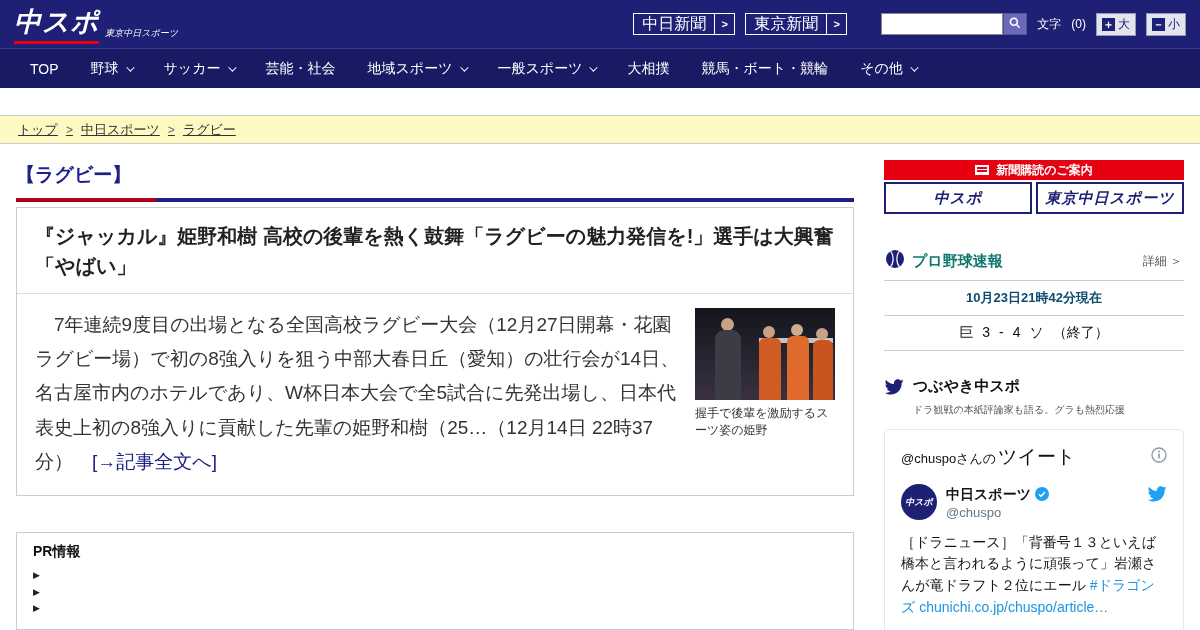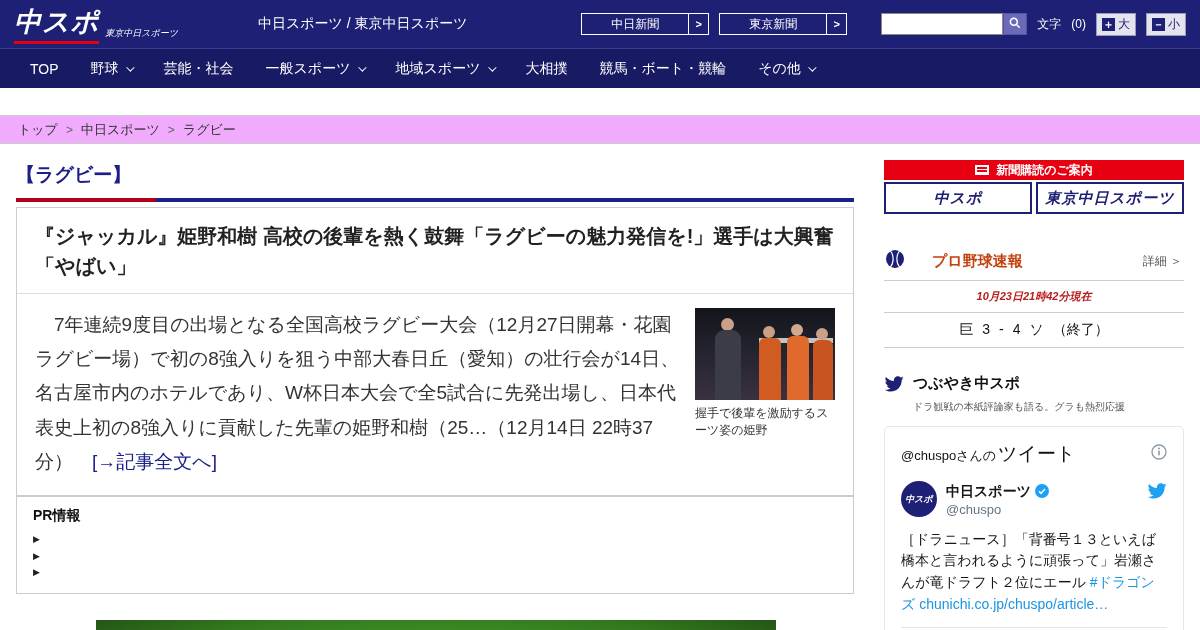--- a/index.html
+++ b/index.html
@@ -8,37 +8,37 @@
   a { text-decoration: none; color: inherit; cursor: pointer; }
 
   
   .top { height: 48px; background: #1d2074; display: flex; align-items: center; padding: 0 14px; color: #fff; }
   .logo { display: flex; align-items: flex-end; gap: 6px; margin-right: 80px; }
   .logo-main { font-size: 27px; font-weight: bold; font-style: italic; letter-spacing: 1px; border-bottom: 3px solid #e60012; padding-bottom: 1px; }
   .logo-sub { font-size: 9px; font-style: italic; padding-bottom: 4px; }
   .site-title { font-size: 14px; }
   .head-right { margin-left: auto; display: flex; align-items: center; gap: 10px; }
   .paper-btn { display: flex; align-items: stretch; height: 22px; }
-  .pb-label { border: 1px solid #fff; font-size: 12px; display: flex; align-items: center; padding: 0 29px; text-align: center; }
+  .pb-label { border: 1px solid #fff; font-size: 16px; display: flex; align-items: center; padding: 0 8px; text-align: center; }
   .pb-arrow { border: 1px solid #fff; border-left: none; width: 20px; display: flex; align-items: center; justify-content: center; font-size: 11px; font-weight: bold; }
   .searchbox { display: flex; height: 22px; margin-left: 24px; }
   .search-input { width: 122px; height: 22px; border: 1px solid #888; background: #fff; padding: 0 6px; font-size: 12px; }
   .search-btn { width: 24px; height: 22px; background: #6a6ab8; border: 1px solid #55559d; display: flex; align-items: center; justify-content: center; cursor: pointer; }
   .fc-label, .fc-count { font-size: 12px; color: #fff; }
   .fs-btn { display: inline-flex; align-items: center; gap: 3px; background: #e4e4ee; border: 1px solid #9a9ab8; color: #1d2074; font-size: 12px; padding: 2px 5px; cursor: pointer; font-family: inherit; }
   .fs-sign { background: #1d2074; color: #fff; width: 13px; height: 13px; display: inline-flex; align-items: center; justify-content: center; font-size: 11px; font-weight: bold; line-height: 1; }
 
   
   .nav { height: 40px; background: #181b63; border-top: 1px solid #3a3d90; display: flex; align-items: center; padding: 0 14px; }
   .nav-item { color: #fff; font-size: 14px; padding: 0 16px; display: flex; align-items: center; gap: 7px; height: 100%; text-align: right; }
   .chev { width: 6px; height: 6px; border-right: 1.5px solid #fff; border-bottom: 1.5px solid #fff; transform: rotate(45deg) translateY(-2px); display: inline-block; }
 
   
   .bc-gap { height: 27px; background: #fff; }
-  .breadcrumb { height: 29px; background: #f0abfc; border-top: 1px solid #ccc; border-bottom: 1px solid #ccc; display: flex; align-items: center; padding: 0 18px; font-size: 13px; color: #333; gap: 8px; }
+  .breadcrumb { height: 29px; background: #fef9c3; border-top: 1px solid #ccc; border-bottom: 1px solid #ccc; display: flex; align-items: center; padding: 0 18px; font-size: 13px; color: #333; gap: 8px; text-decoration: underline; }
   .bc-sep { color: #666; font-size: 12px; }
 
   
   .main-wrap { display: flex; padding: 16px; gap: 30px; }
   .col-left { width: 838px; }
   .col-right { width: 300px; }
 
   .section-title { color: #1d2088; font-size: 19px; font-weight: bold; margin: 2px 0 10px; }
   .title-rule { height: 4px; background: #1d2088; display: flex; }
   .rule-red { width: 140px; height: 4px; background: #b1001e; display: block; }
@@ -54,39 +54,39 @@
   .th-o2 { position: absolute; left: 92px; top: 28px; width: 22px; height: 64px; background: #e06a2c; border-radius: 6px 6px 0 0; }
   .th-o3 { position: absolute; left: 118px; top: 32px; width: 20px; height: 60px; background: #c85420; border-radius: 6px 6px 0 0; }
   .th-head2 { position: absolute; left: 68px; top: 18px; width: 12px; height: 12px; background: #c9a186; border-radius: 50%; }
   .th-head3 { position: absolute; left: 96px; top: 16px; width: 12px; height: 12px; background: #d3a98d; border-radius: 50%; }
   .th-head4 { position: absolute; left: 121px; top: 20px; width: 12px; height: 12px; background: #c9a186; border-radius: 50%; }
   .th-collar { position: absolute; left: 64px; top: 30px; width: 74px; height: 5px; background: #f0ede6; opacity: .8; }
   .fig-caption { font-size: 12px; color: #333; line-height: 1.45; margin-top: 5px; }
   .excerpt { font-size: 19px; color: #333; line-height: 1.8; }
   .more-link { color: #1d2088; }
 
-  .pr-box { border: 1px solid #ccc; padding: 10px 16px 12px; min-height: 84px; }
+  .pr-box { border: 1px solid #ccc; margin-top: 36px; padding: 10px 16px 12px; min-height: 84px; }
   .pr-title { font-size: 14px; font-weight: bold; color: #111; margin-bottom: 6px; }
   .pr-item { list-style: none; font-size: 9px; color: #222; line-height: 1.85; cursor: pointer; }
 
   .ad-banner { position: relative; margin: 26px 0 0 80px; width: 680px; height: 100px; background: radial-gradient(ellipse at 50% 40%, #47a12c 0%, #347a1f 55%, #1d4212 100%); overflow: hidden; cursor: pointer; }
 
   
   .sub-banner { height: 20px; background: #e60012; color: #fff; font-size: 12px; font-weight: bold; display: flex; align-items: center; justify-content: center; gap: 7px; cursor: pointer; }
   .np-icon { width: 14px; height: 10px; background: #fff; position: relative; display: inline-block; }
   .np-icon::before { content: ""; position: absolute; left: 2px; top: 2px; width: 10px; height: 1.5px; background: #e60012; box-shadow: 0 3px 0 #e60012; }
   .sub-logos { display: flex; gap: 4px; margin-top: 2px; }
   .sub-logo { flex: 1; height: 32px; border: 2px solid #1d2074; background: #fff; color: #1d2074; font-weight: bold; font-style: italic; font-size: 15px; display: flex; align-items: center; justify-content: center; letter-spacing: 1px; }
 
   .bb-box { margin-top: 30px; }
   .bb-head { display: flex; align-items: center; gap: 8px; padding: 6px 2px 8px; border-bottom: 1px solid #ccc; }
-  .bb-title { font-size: 15px; font-weight: bold; color: #c2410c; margin-left: 20px; }
+  .bb-title { font-size: 15px; font-weight: bold; color: #0f766e; }
   .bb-detail { margin-left: auto; font-size: 12px; color: #555; }
   .bb-row { border-bottom: 1px solid #ccc; text-align: center; padding: 8px 0; }
-  .bb-date { font-size: 11px; font-weight: bold; color: #b91c1c; font-style: italic; }
+  .bb-date { font-size: 13px; font-weight: bold; color: #0c4a6e; }
   .bb-score { font-size: 14px; color: #111; display: flex; justify-content: center; gap: 9px; }
 
   .tw-head { margin-top: 26px; display: flex; gap: 9px; }
   .tw-head-title { font-size: 15px; font-weight: bold; color: #111; }
   .tw-head-sub { font-size: 10px; color: #555; margin-top: 7px; }
 
   .tw-card { margin-top: 12px; border: 1px solid #e1e8ed; border-radius: 5px; padding: 14px 16px 0; background: #fff; }
   .twc-header { display: flex; align-items: baseline; gap: 2px; }
   .twc-prefix { font-size: 13px; color: #111; }
   .twc-big { font-size: 19px; color: #111; }
@@ -103,21 +103,20 @@
   .twc-footer { border-top: 1px solid #e1e8ed; display: flex; justify-content: space-between; padding: 10px 0 12px; font-size: 13px; }
 </style>
 </head>
 <body>
 
 <header class="top">
   <a class="logo">
     <span class="logo-main">中スポ</span>
     <span class="logo-sub">東京中日スポーツ</span>
   </a>
-  <div class="site-title">中日スポーツ / 東京中日スポーツ</div>
   <div class="head-right">
     <a class="paper-btn">
       <span class="pb-label">中日新聞</span>
       <span class="pb-arrow">&gt;</span>
     </a>
     <a class="paper-btn">
       <span class="pb-label">東京新聞</span>
       <span class="pb-arrow">&gt;</span>
     </a>
     <div class="searchbox">
@@ -146,28 +145,32 @@
 
 <nav class="nav">
   <a class="nav-item">
       <span>TOP</span>
     </a>
   <a class="nav-item">
       <span>野球</span>
       <span class="chev"></span>
     </a>
   <a class="nav-item">
+      <span>サッカー</span>
+      <span class="chev"></span>
+    </a>
+  <a class="nav-item">
       <span>芸能・社会</span>
     </a>
   <a class="nav-item">
+      <span>地域スポーツ</span>
+      <span class="chev"></span>
+    </a>
+  <a class="nav-item">
       <span>一般スポーツ</span>
-      <span class="chev"></span>
-    </a>
-  <a class="nav-item">
-      <span>地域スポーツ</span>
       <span class="chev"></span>
     </a>
   <a class="nav-item">
       <span>大相撲</span>
     </a>
   <a class="nav-item">
       <span>競馬・ボート・競輪</span>
     </a>
   <a class="nav-item">
       <span>その他</span>

